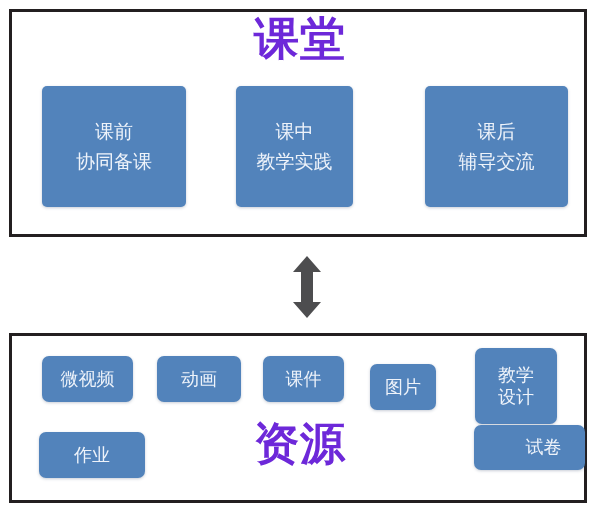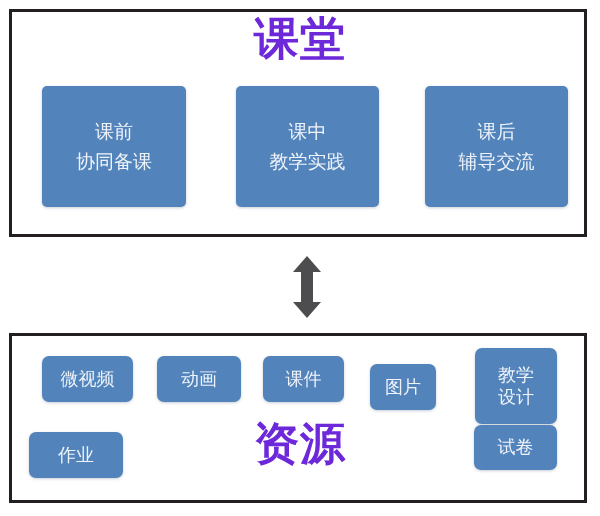--- a/index.html
+++ b/index.html
@@ -75,21 +75,21 @@
     display: flex;
     flex-direction: column;
     align-items: center;
     justify-content: center;
     font-size: 19px;
     line-height: 1.55;
     text-align: center;
     box-shadow: 0 1px 3px rgba(60,80,110,0.28);
   }
   #phase-card-0 { left: 42px;  top: 86px; width: 144px; height: 121px; }
-  #phase-card-1 { left: 236px; top: 86px; width: 143px; height: 121px; }
+  #phase-card-1 { left: 236px; top: 86px; width: 117px; height: 121px; }
   #phase-card-2 { left: 425px; top: 86px; width: 143px; height: 121px; }
 
   .phase-line { display: block; }
 
   
   #connector-arrow {
     position: absolute;
     left: 292px;
     top: 256px;
     width: 30px;
@@ -109,22 +109,22 @@
     font-size: 18px;
     line-height: 1.25;
     text-align: center;
     box-shadow: 0 1px 3px rgba(60,80,110,0.28);
   }
   #resource-tag-0 { left: 42px;  top: 356px; width: 91px; height: 46px; }
   #resource-tag-1 { left: 157px; top: 356px; width: 84px; height: 46px; }
   #resource-tag-2 { left: 263px; top: 356px; width: 81px; height: 46px; }
   #resource-tag-3 { left: 370px; top: 364px; width: 66px; height: 46px; }
   #resource-tag-4 { left: 475px; top: 348px; width: 82px; height: 76px; font-size: 18px; }
-  #resource-tag-5 { left: 29px;  top: 432px; width: 94px; height: 46px; }
-  #resource-tag-6 { left: 474px; top: 425px; width: 83px; height: 45px; }
+  #resource-tag-5 { left: 39px;  top: 432px; width: 106px; height: 46px; }
+  #resource-tag-6 { left: 474px; top: 425px; width: 83px; height: 45px; padding-left: 28px; }
 
   .tag-line { display: block; }
 </style>
 </head>
 <body>
 
 <div id="canvas">
 
   <div class="section" id="classroom-section"></div>
 

